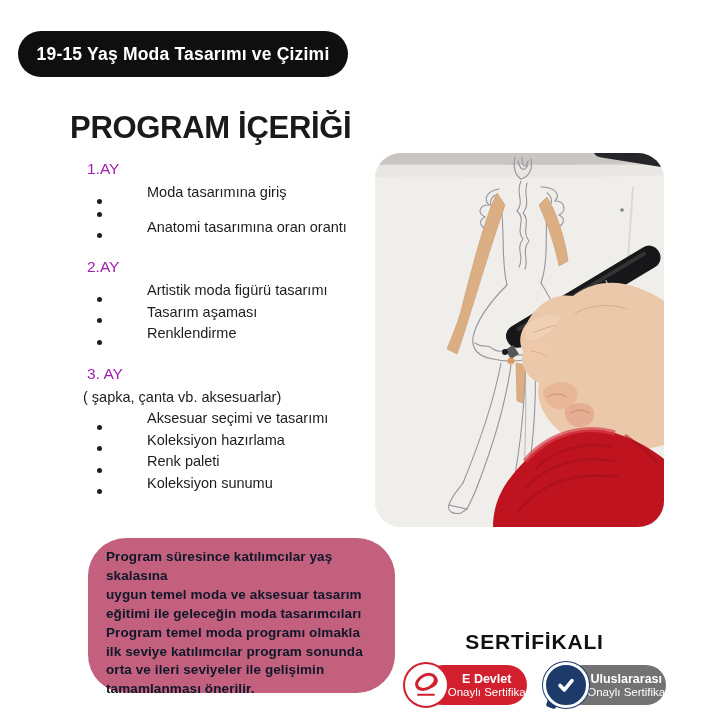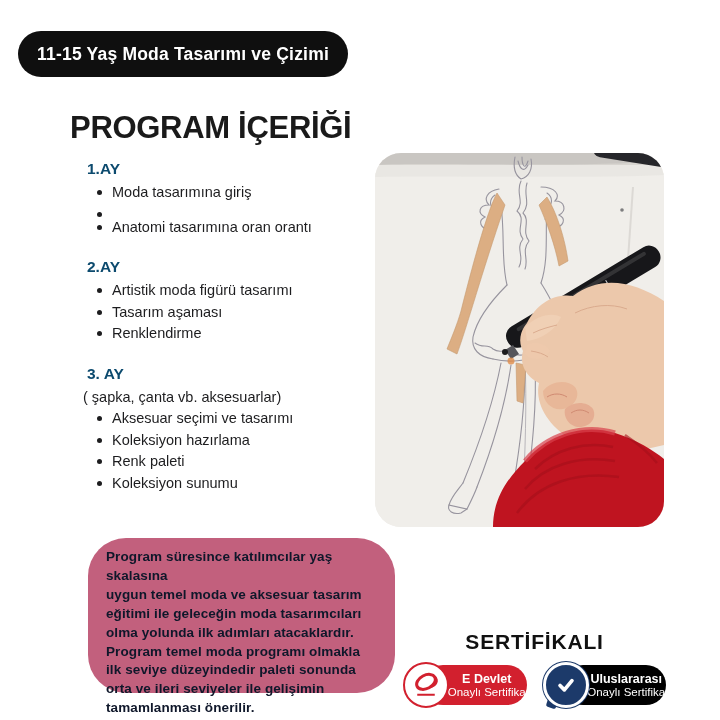--- a/index.html
+++ b/index.html
@@ -14,24 +14,24 @@
     position:absolute;left:18px;top:31px;width:330px;height:46px;
     background:#0f0f0f;border-radius:23px;
     display:flex;align-items:center;justify-content:center;
     color:#ffffff;font-weight:700;font-size:17.5px;letter-spacing:.2px;
   }
   
   .left-col{position:absolute;left:30px;top:110px;width:340px;margin-left:40px;}
   .page-title{font-size:31px;font-weight:800;color:#1a1a1a;letter-spacing:-.3px;}
   .sections{margin-top:14px;}
   .section + .section{margin-top:20px;}
-  .section-label{font-size:15.5px;font-weight:700;color:#0c4a6e;margin:0 0 4px 17px;}
+  .section-label{font-size:15.5px;font-weight:400;color:#a21caf;margin:0 0 4px 17px;}
   .item-list{margin:0;padding:0;list-style:none;}
-  .item{display:flex;align-items:flex-start;margin-left:27px;
-        font-size:14.5px;color:#1d1d1f;line-height:21.5px;}
+  .item{display:flex;align-items:flex-end;margin-left:27px;
+        font-size:14.5px;color:#1d1d1f;line-height:21.5px;gap:35px;}
   .item .dot{width:5px;height:5px;border-radius:50%;background:#1d1d1f;
              margin:8px 10px 0 0;flex:none;}
   .item.no-bullet{margin-left:13px;}
   
   .photo-frame{
     position:absolute;left:375px;top:153px;width:289px;height:374px;
     border-radius:26px;overflow:hidden;background:#efede9;
   }
   .photo-frame svg{display:block;width:100%;height:100%;}
   
@@ -45,39 +45,39 @@
   .cert-block{position:absolute;left:403px;top:630px;width:263px;}
   .cert-title{text-align:center;font-size:21px;font-weight:800;color:#111111;letter-spacing:.8px;}
   .badge-row{display:flex;gap:16px;margin-top:8px;}
   .badge{position:relative;height:46px;flex:1;}
   .badge-pill{
     position:absolute;left:20px;right:0;top:3px;bottom:3px;border-radius:20px;
     display:flex;flex-direction:column;align-items:center;justify-content:center;
     padding-left:24px;color:#ffffff;
   }
   .badge-red .badge-pill{background:#d2202e;}
-  .badge-blue .badge-pill{background:#000000;}
+  .badge-blue .badge-pill{background:#737373;}
   .badge-line1{font-size:12.5px;font-weight:700;line-height:14px;}
   .badge-line2{font-size:11.5px;line-height:13px;}
   .badge-circle{
     position:absolute;left:0;top:0;width:46px;height:46px;border-radius:50%;
     display:flex;align-items:center;justify-content:center;box-sizing:border-box;
   }
   .circle-edevlet{background:#ffffff;border:2px solid #d2202e;}
   .circle-check{background:#1c3a6a;border:3px solid #ffffff;box-shadow:0 0 0 1px #1c3a6a;}
   .bubble-tail{
     position:absolute;left:4px;top:36px;width:10px;height:10px;background:#1c3a6a;
     transform:rotate(18deg);border-radius:2px;
   }
 </style>
 </head>
 <body>
 
 <div class="course-pill" style="background: rgb(15, 15, 15);">
-  <span>11-15 Yaş Moda Tasarımı ve Çizimi</span>
+  <span>19-15 Yaş Moda Tasarımı ve Çizimi</span>
 </div>
 
 <div class="left-col">
   <div class="page-title">PROGRAM İÇERİĞİ</div>
   <div class="sections">
       <div class="section">
         <div class="section-label">1.AY</div>
         <ul class="item-list">
           <li class="item">
             <span class="dot"></span>
@@ -216,23 +216,22 @@
         <path d="M250 282 C262 290 274 300 282 310"></path>
       </g>
     </g>
   </svg>
 </div>
 
 <div class="desc-blob" style="background: rgb(194, 96, 125);">
     <div class="desc-line">Program süresince katılımcılar yaş skalasına</div>
     <div class="desc-line">uygun temel moda ve aksesuar tasarım</div>
     <div class="desc-line">eğitimi ile geleceğin moda tasarımcıları</div>
-    <div class="desc-line">olma yolunda ilk adımları atacaklardır.</div>
     <div class="desc-line">Program temel moda programı olmakla</div>
-    <div class="desc-line">ilk seviye düzeyindedir paleti sonunda</div>
+    <div class="desc-line">ilk seviye katılımcılar program sonunda</div>
     <div class="desc-line">orta ve ileri seviyeler ile gelişimin</div>
     <div class="desc-line">tamamlanması önerilir.</div>
   </div>
 
 <div class="cert-block">
   <div class="cert-title">SERTİFİKALI</div>
   <div class="badge-row">
 
     <div class="badge badge-red">
       <div class="badge-pill">

